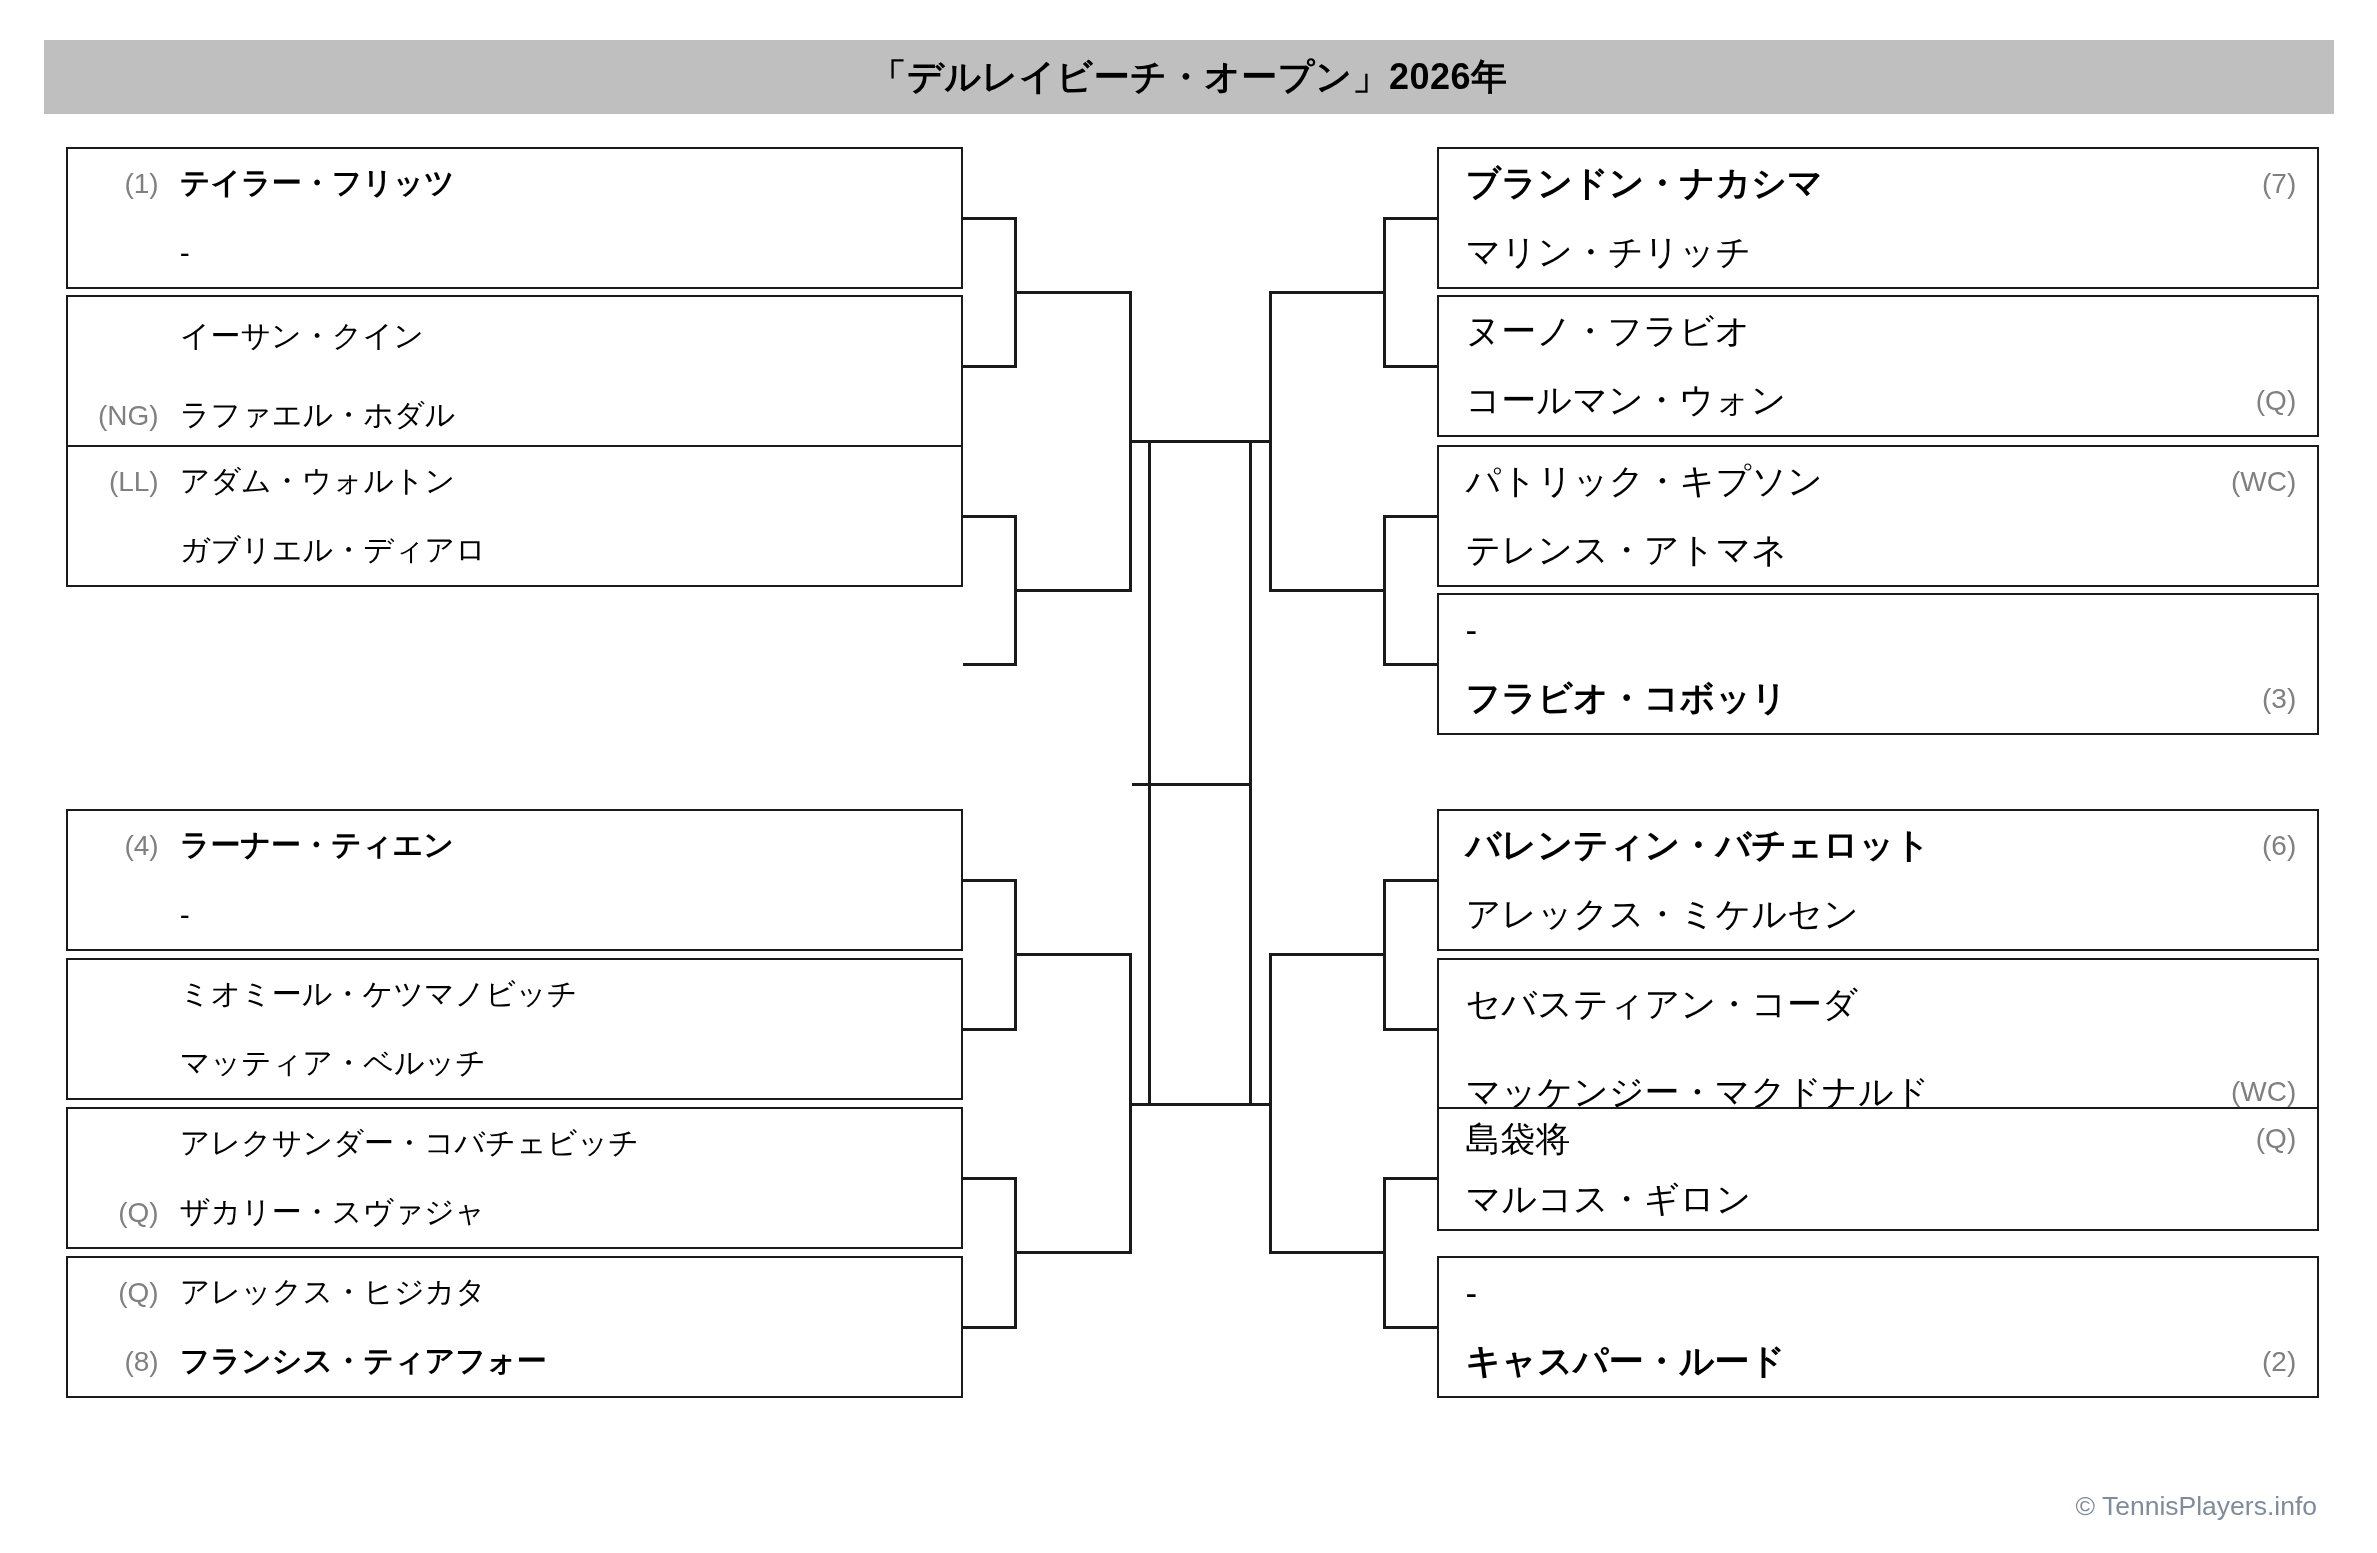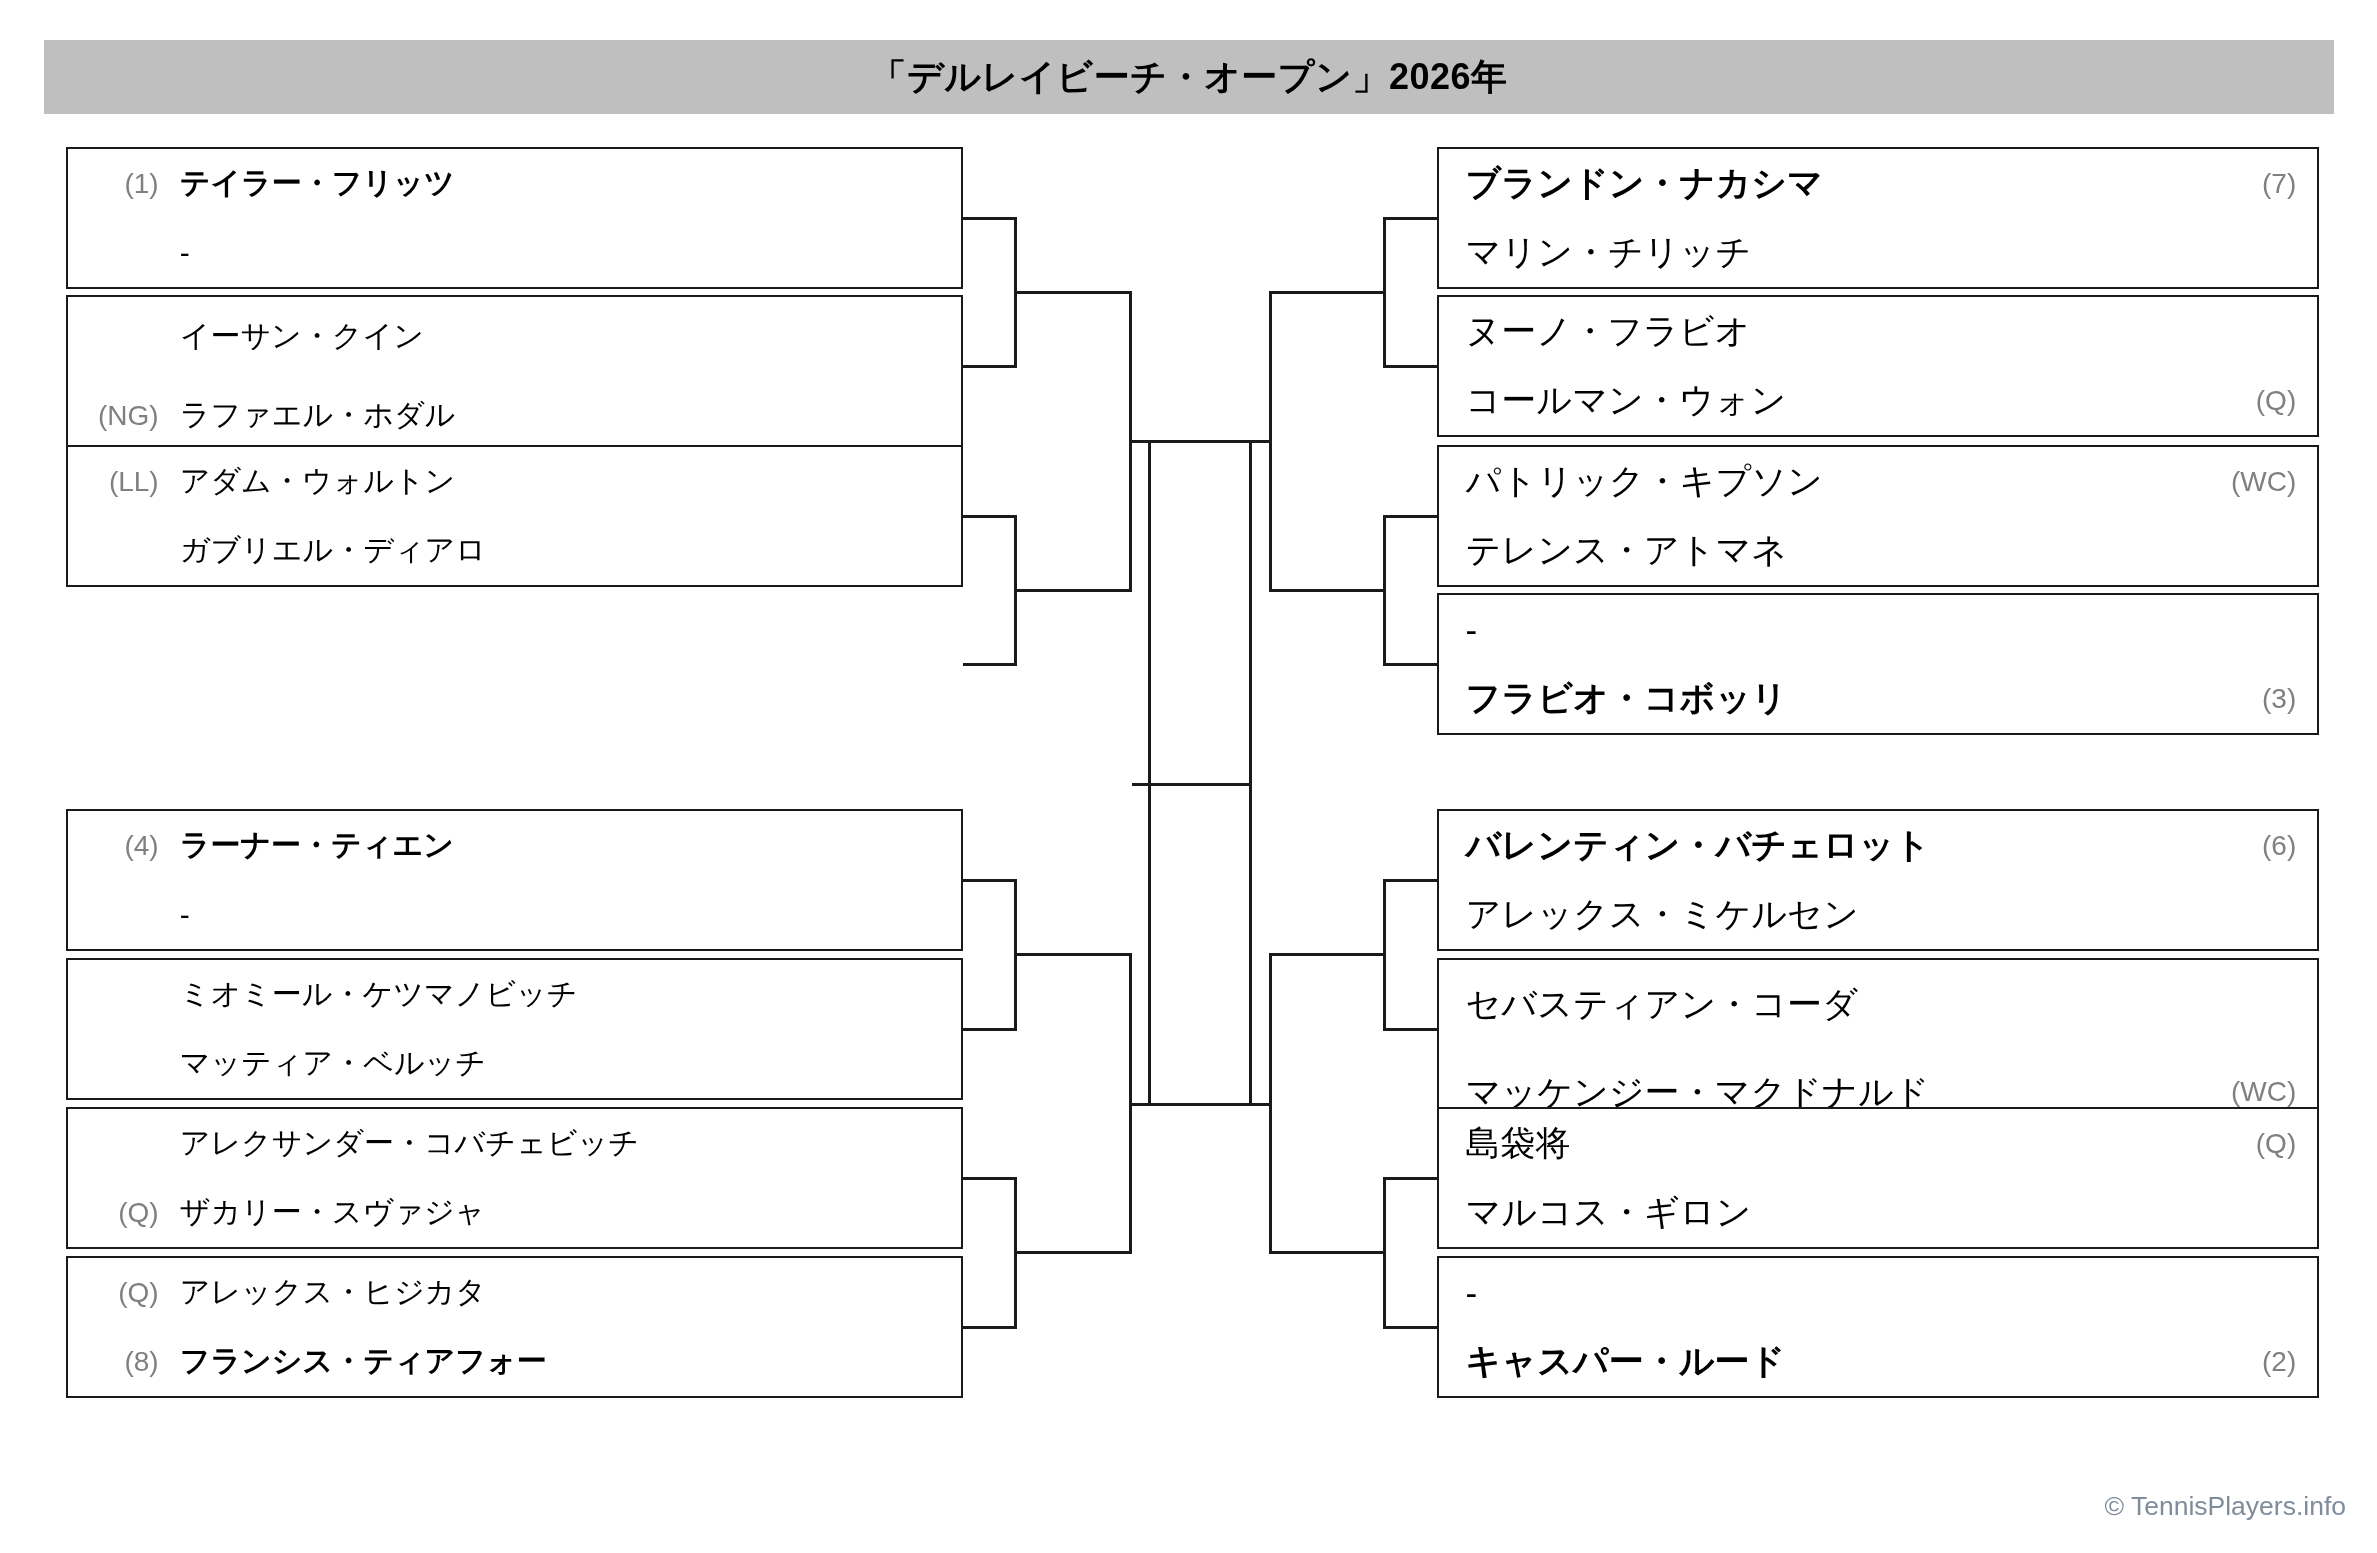--- a/index.html
+++ b/index.html
@@ -61,21 +61,21 @@
 
   .pname.seeded{ font-weight:bold; }
 
   
   .ln{position:absolute;background:#1a1a1a;}
   .ln.v{width:2.8px;}
   .ln.h{height:2.8px;}
 
   
   .footer{
-    position:absolute;right:31px;bottom:32px;
+    position:absolute;right:60px;bottom:32px;
     font-size:26.5px;color:#7f8c9b;white-space:nowrap;
   }
 </style>
 </head>
 <body>
 
 <div id="stage">
 
   <div class="title-bar">
     <span class="title-text">「デルレイビーチ・オープン」2026年</span>
@@ -218,21 +218,21 @@
     <div class="prow r1">
       <span class="pname">セバスティアン・コーダ</span>
       <span class="seed" style="color: rgb(128, 128, 128);"></span>
     </div>
     <div class="prow r2">
       <span class="pname">マッケンジー・マクドナルド</span>
       <span class="seed" style="color: rgb(128, 128, 128);">(WC)</span>
     </div>
   </div>
 
-  <div class="mbox right" style="top: 1107px; height: 142px; border-color: rgb(26, 26, 26);">
+  <div class="mbox right" style="top: 1107px; height: 124px; border-color: rgb(26, 26, 26);">
     <div class="prow r1">
       <span class="pname">島袋将</span>
       <span class="seed" style="color: rgb(128, 128, 128);">(Q)</span>
     </div>
     <div class="prow r2">
       <span class="pname">マルコス・ギロン</span>
       <span class="seed" style="color: rgb(128, 128, 128);"></span>
     </div>
   </div>
 

